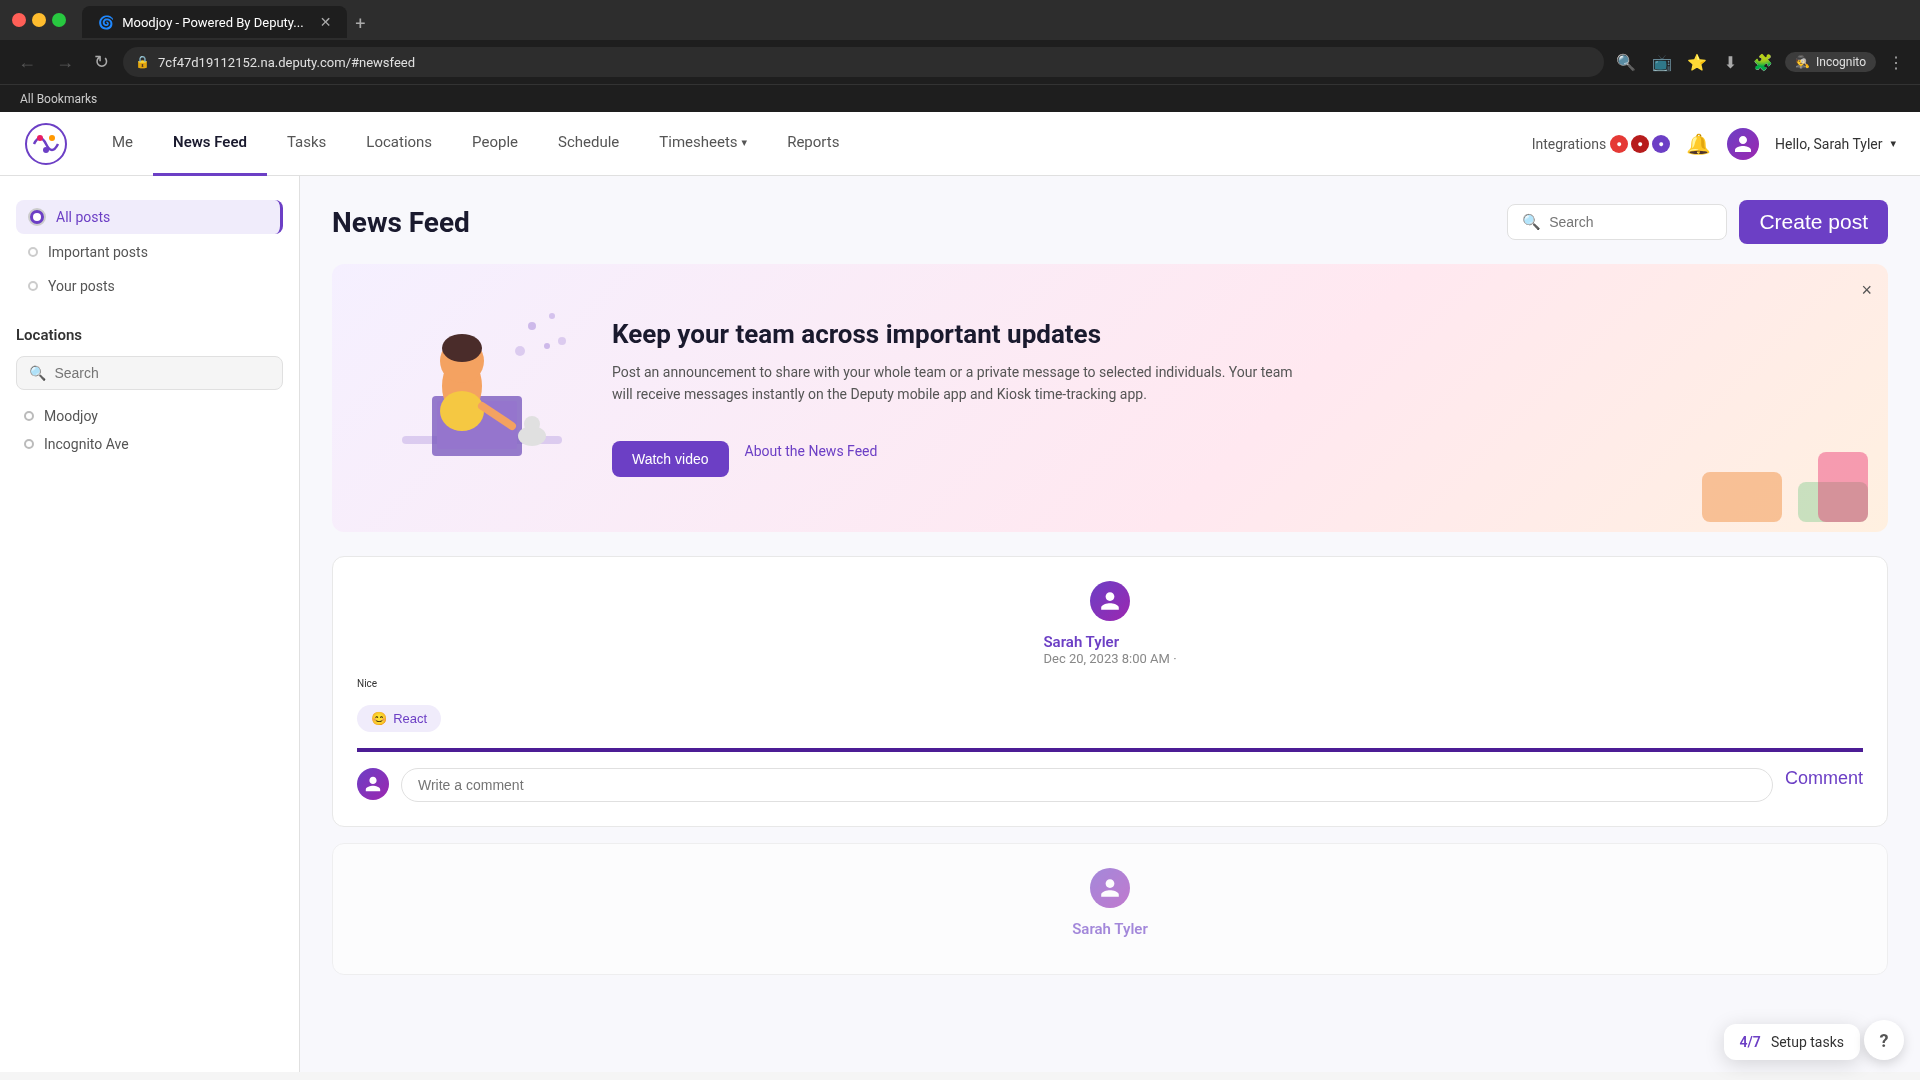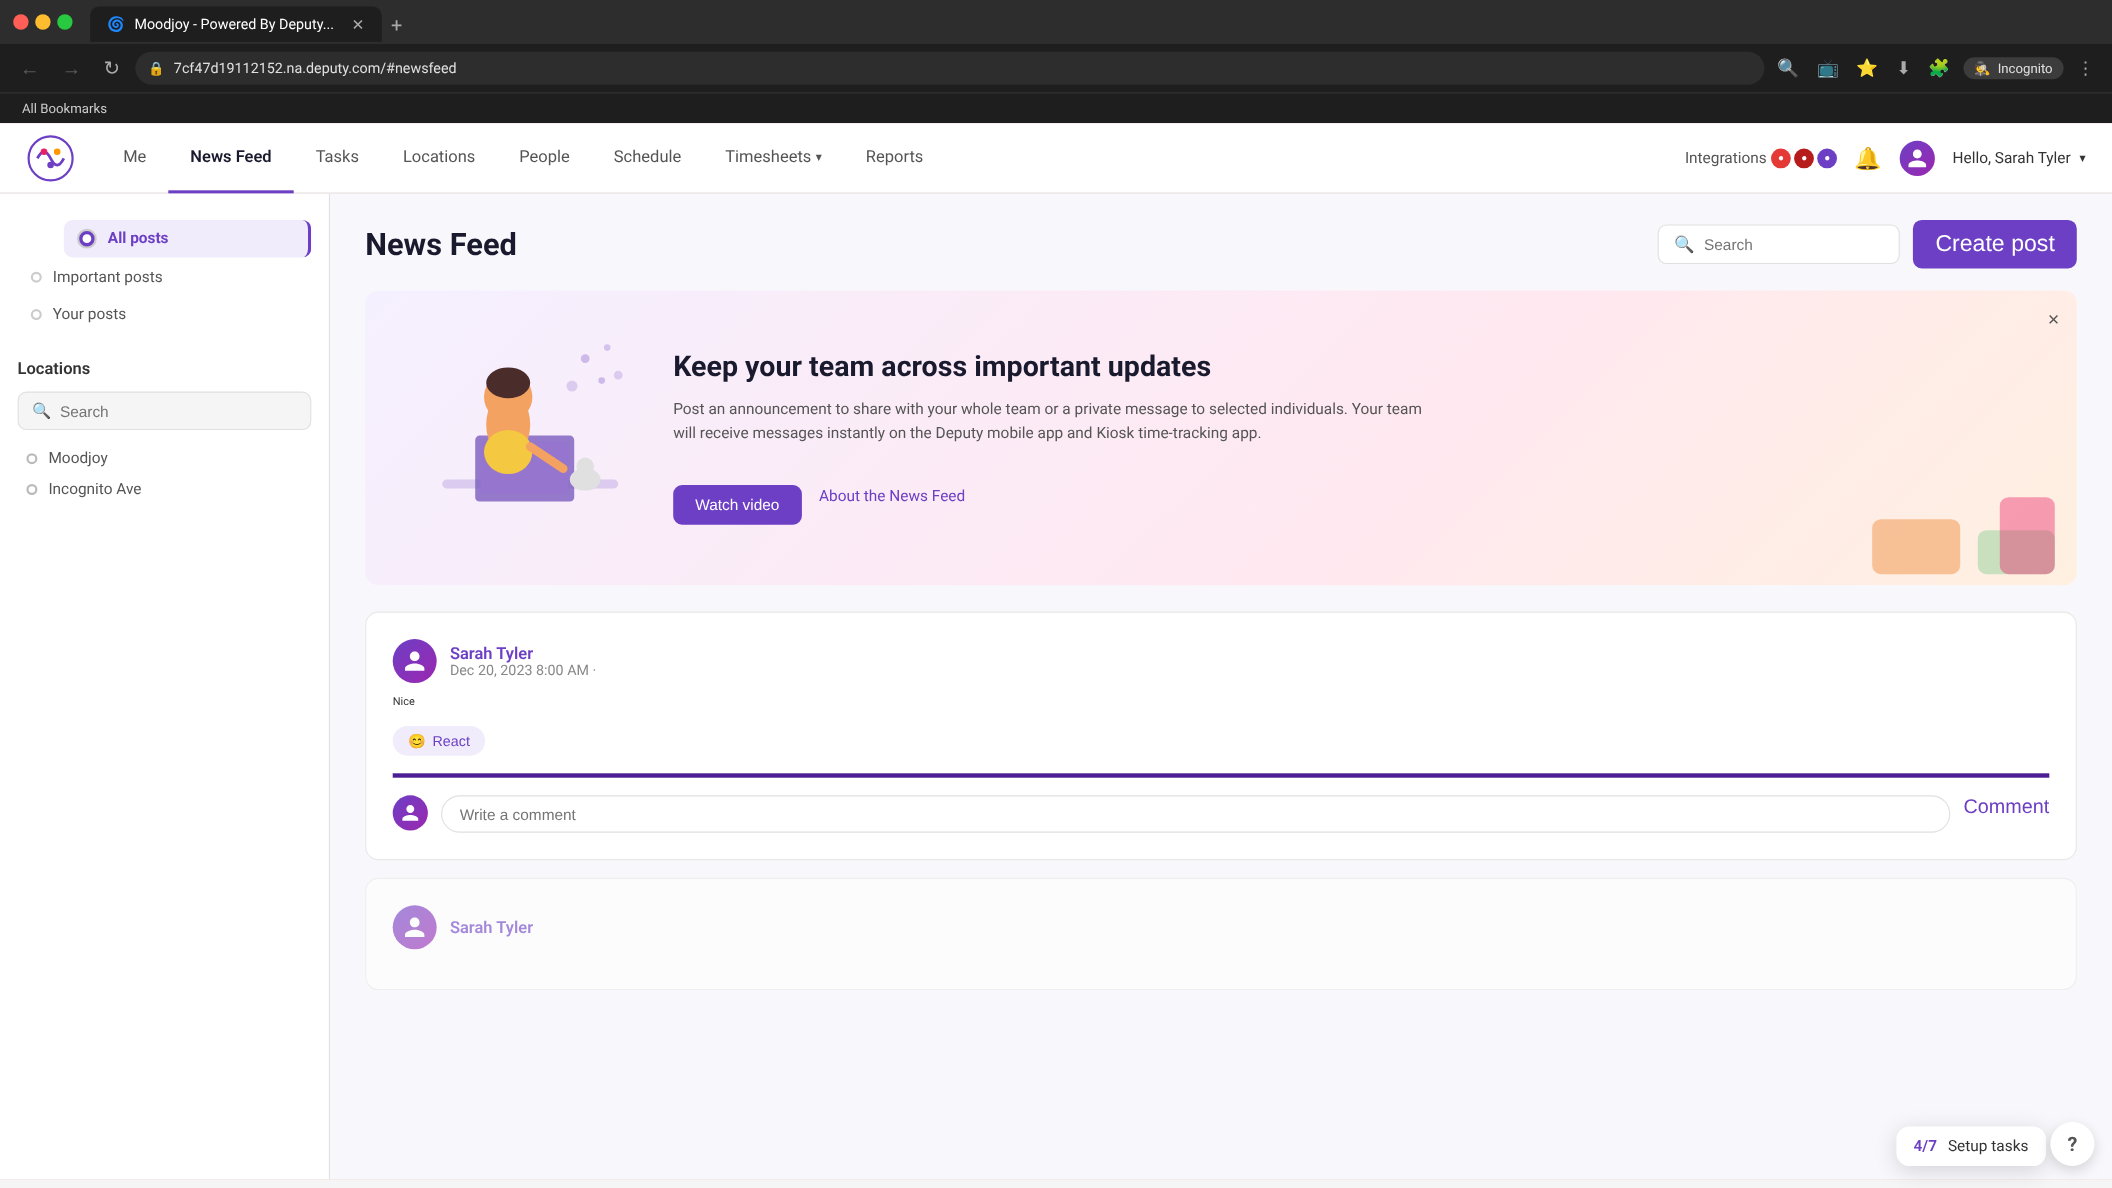--- a/index.html
+++ b/index.html
@@ -24,21 +24,21 @@
     .address-bar { flex: 1; background: #2d2d2d; border-radius: 20px; height: 30px; display: flex; align-items: center; padding: 0 12px; gap: 8px; }
     .address-bar-lock { color: #aaa; font-size: 12px; }
     .address-bar-url { color: #e0e0e0; font-size: 13px; flex: 1; }
     .browser-actions { display: flex; gap: 8px; align-items: center; }
     .browser-action-btn { color: #aaa; background: none; border: none; font-size: 16px; cursor: pointer; padding: 4px; }
     .incognito-badge { background: #3c3c3c; color: #e0e0e0; font-size: 12px; padding: 3px 10px; border-radius: 12px; display: flex; align-items: center; gap: 6px; }
     .bookmarks-bar { background: #1e1e1e; height: 28px; display: flex; align-items: center; padding: 0 12px; border-top: 1px solid #333; }
     .bookmark-item { color: #ccc; font-size: 12px; padding: 0 8px; cursor: pointer; }
 
     
-    .app { width: 100%; background: #fca5a5; }
+    .app { width: 100%; background: #84cc16; }
 
     
     .top-nav { background: #fff; border-bottom: 1px solid #e0e0e0; height: 64px; display: flex; align-items: center; padding: 0 24px; gap: 0; }
     .nav-logo { width: 44px; height: 44px; margin-right: 24px; }
     .nav-logo svg { width: 44px; height: 44px; }
     .nav-items { display: flex; align-items: center; flex: 1; gap: 0; }
     .nav-item { padding: 20px 20px; color: #555; font-size: 15px; cursor: pointer; text-decoration: none; border-bottom: 3px solid transparent; height: 64px; display: flex; align-items: center; }
     .nav-item.active { color: #1a1a2e; font-weight: 600; border-bottom: 3px solid #6c3fc5; }
     .nav-item-timesheets { display: flex; align-items: center; gap: 4px; }
     .nav-right { display: flex; align-items: center; gap: 16px; }
@@ -52,21 +52,21 @@
     .user-avatar { width: 32px; height: 32px; border-radius: 50%; background: linear-gradient(135deg, #6c3fc5, #9c27b0); display: flex; align-items: center; justify-content: center; }
     .user-greeting { display: flex; align-items: center; gap: 8px; color: #333; font-size: 14px; cursor: pointer; }
 
     
     .content { display: flex; height: calc(1080px - 64px - 120px); }
 
     
     .sidebar { width: 300px; padding: 24px 16px; border-right: 1px solid #e0e0e0; background: #fff; flex-shrink: 0; }
     .sidebar-section { margin-bottom: 24px; }
     .sidebar-item { display: flex; align-items: center; gap: 10px; padding: 8px 12px; border-radius: 8px; cursor: pointer; font-size: 14px; color: #555; margin-bottom: 2px; }
-    .sidebar-item.active { background: #f0ecfb; color: #6c3fc5; font-weight: 700; border-right: 3px solid #6c3fc5; margin-left: 42px; }
+    .sidebar-item.active { background: #f0ecfb; color: #6c3fc5; font-weight: 400; border-right: 3px solid #6c3fc5; }
     .sidebar-dot { width: 10px; height: 10px; border-radius: 50%; border: 2px solid #ccc; flex-shrink: 0; }
     .sidebar-dot.purple { width: 18px; height: 18px; background: #6c3fc5; border-radius: 50%; display: flex; align-items: center; justify-content: center; flex-shrink: 0; }
     .sidebar-dot.purple svg { color: white; }
     .sidebar-title { font-size: 15px; font-weight: 600; color: #333; margin-bottom: 12px; }
     .sidebar-search { display: flex; align-items: center; gap: 8px; background: #f5f5f5; border: 1px solid #e0e0e0; border-radius: 8px; padding: 8px 12px; margin-bottom: 12px; }
     .sidebar-search-input { border: none; background: none; outline: none; font-size: 14px; color: #333; flex: 1; }
     .sidebar-location { display: flex; align-items: center; gap: 10px; padding: 6px 8px; font-size: 14px; color: #555; cursor: pointer; }
     .location-dot { width: 10px; height: 10px; border-radius: 50%; border: 2px solid #bbb; flex-shrink: 0; }
 
     
@@ -84,21 +84,21 @@
     .banner-illustration { width: 200px; flex-shrink: 0; }
     .banner-text { flex: 1; }
     .banner-title { font-size: 26px; font-weight: 700; color: #1a1a2e; margin-bottom: 12px; }
     .banner-desc { font-size: 14px; color: #555; line-height: 1.6; max-width: 700px; margin-bottom: 20px; }
     .banner-actions { display: flex; align-items: center; gap: 16px; }
     .watch-video-btn { background: #6c3fc5; color: white; border: none; border-radius: 8px; padding: 10px 20px; font-size: 14px; font-weight: 500; cursor: pointer; margin-top: 16px; }
     .about-link { color: #6c3fc5; font-size: 14px; cursor: pointer; text-decoration: none; }
 
     
     .post-card { background: #fff; border-radius: 12px; border: 1px solid #e8e8e8; padding: 24px; margin-bottom: 16px; }
-    .post-header { display: flex; align-items: center; gap: 12px; margin-bottom: 12px; }
+    .post-header { display: flex; align-items: center; gap: 12px; margin-bottom: 12px; flex-direction: column; }
     .post-avatar { width: 40px; height: 40px; border-radius: 50%; background: linear-gradient(135deg, #6c3fc5, #9c27b0); display: flex; align-items: center; justify-content: center; flex-shrink: 0; }
     .post-meta { flex: 1; }
     .post-author { font-weight: 600; color: #6c3fc5; font-size: 15px; cursor: pointer; }
     .post-time { font-size: 13px; color: #888; }
     .post-content { font-size: 10px; color: #333; margin-bottom: 16px; }
     .post-actions { display: flex; align-items: center; gap: 12px; }
     .react-btn { display: flex; align-items: center; gap: 6px; background: #f0ecfb; color: #6c3fc5; border: none; border-radius: 20px; padding: 6px 14px; font-size: 13px; cursor: pointer; }
     .comment-section { display: flex; align-items: flex-start; gap: 12px; margin-top: 16px; padding-top: 16px; border-top: 4px solid #4c1d95; }
     .comment-input-wrapper { flex: 1; }
     .comment-input { width: 100%; border: 1px solid #e0e0e0; border-radius: 20px; padding: 8px 16px; font-size: 14px; outline: none; color: #333; }

